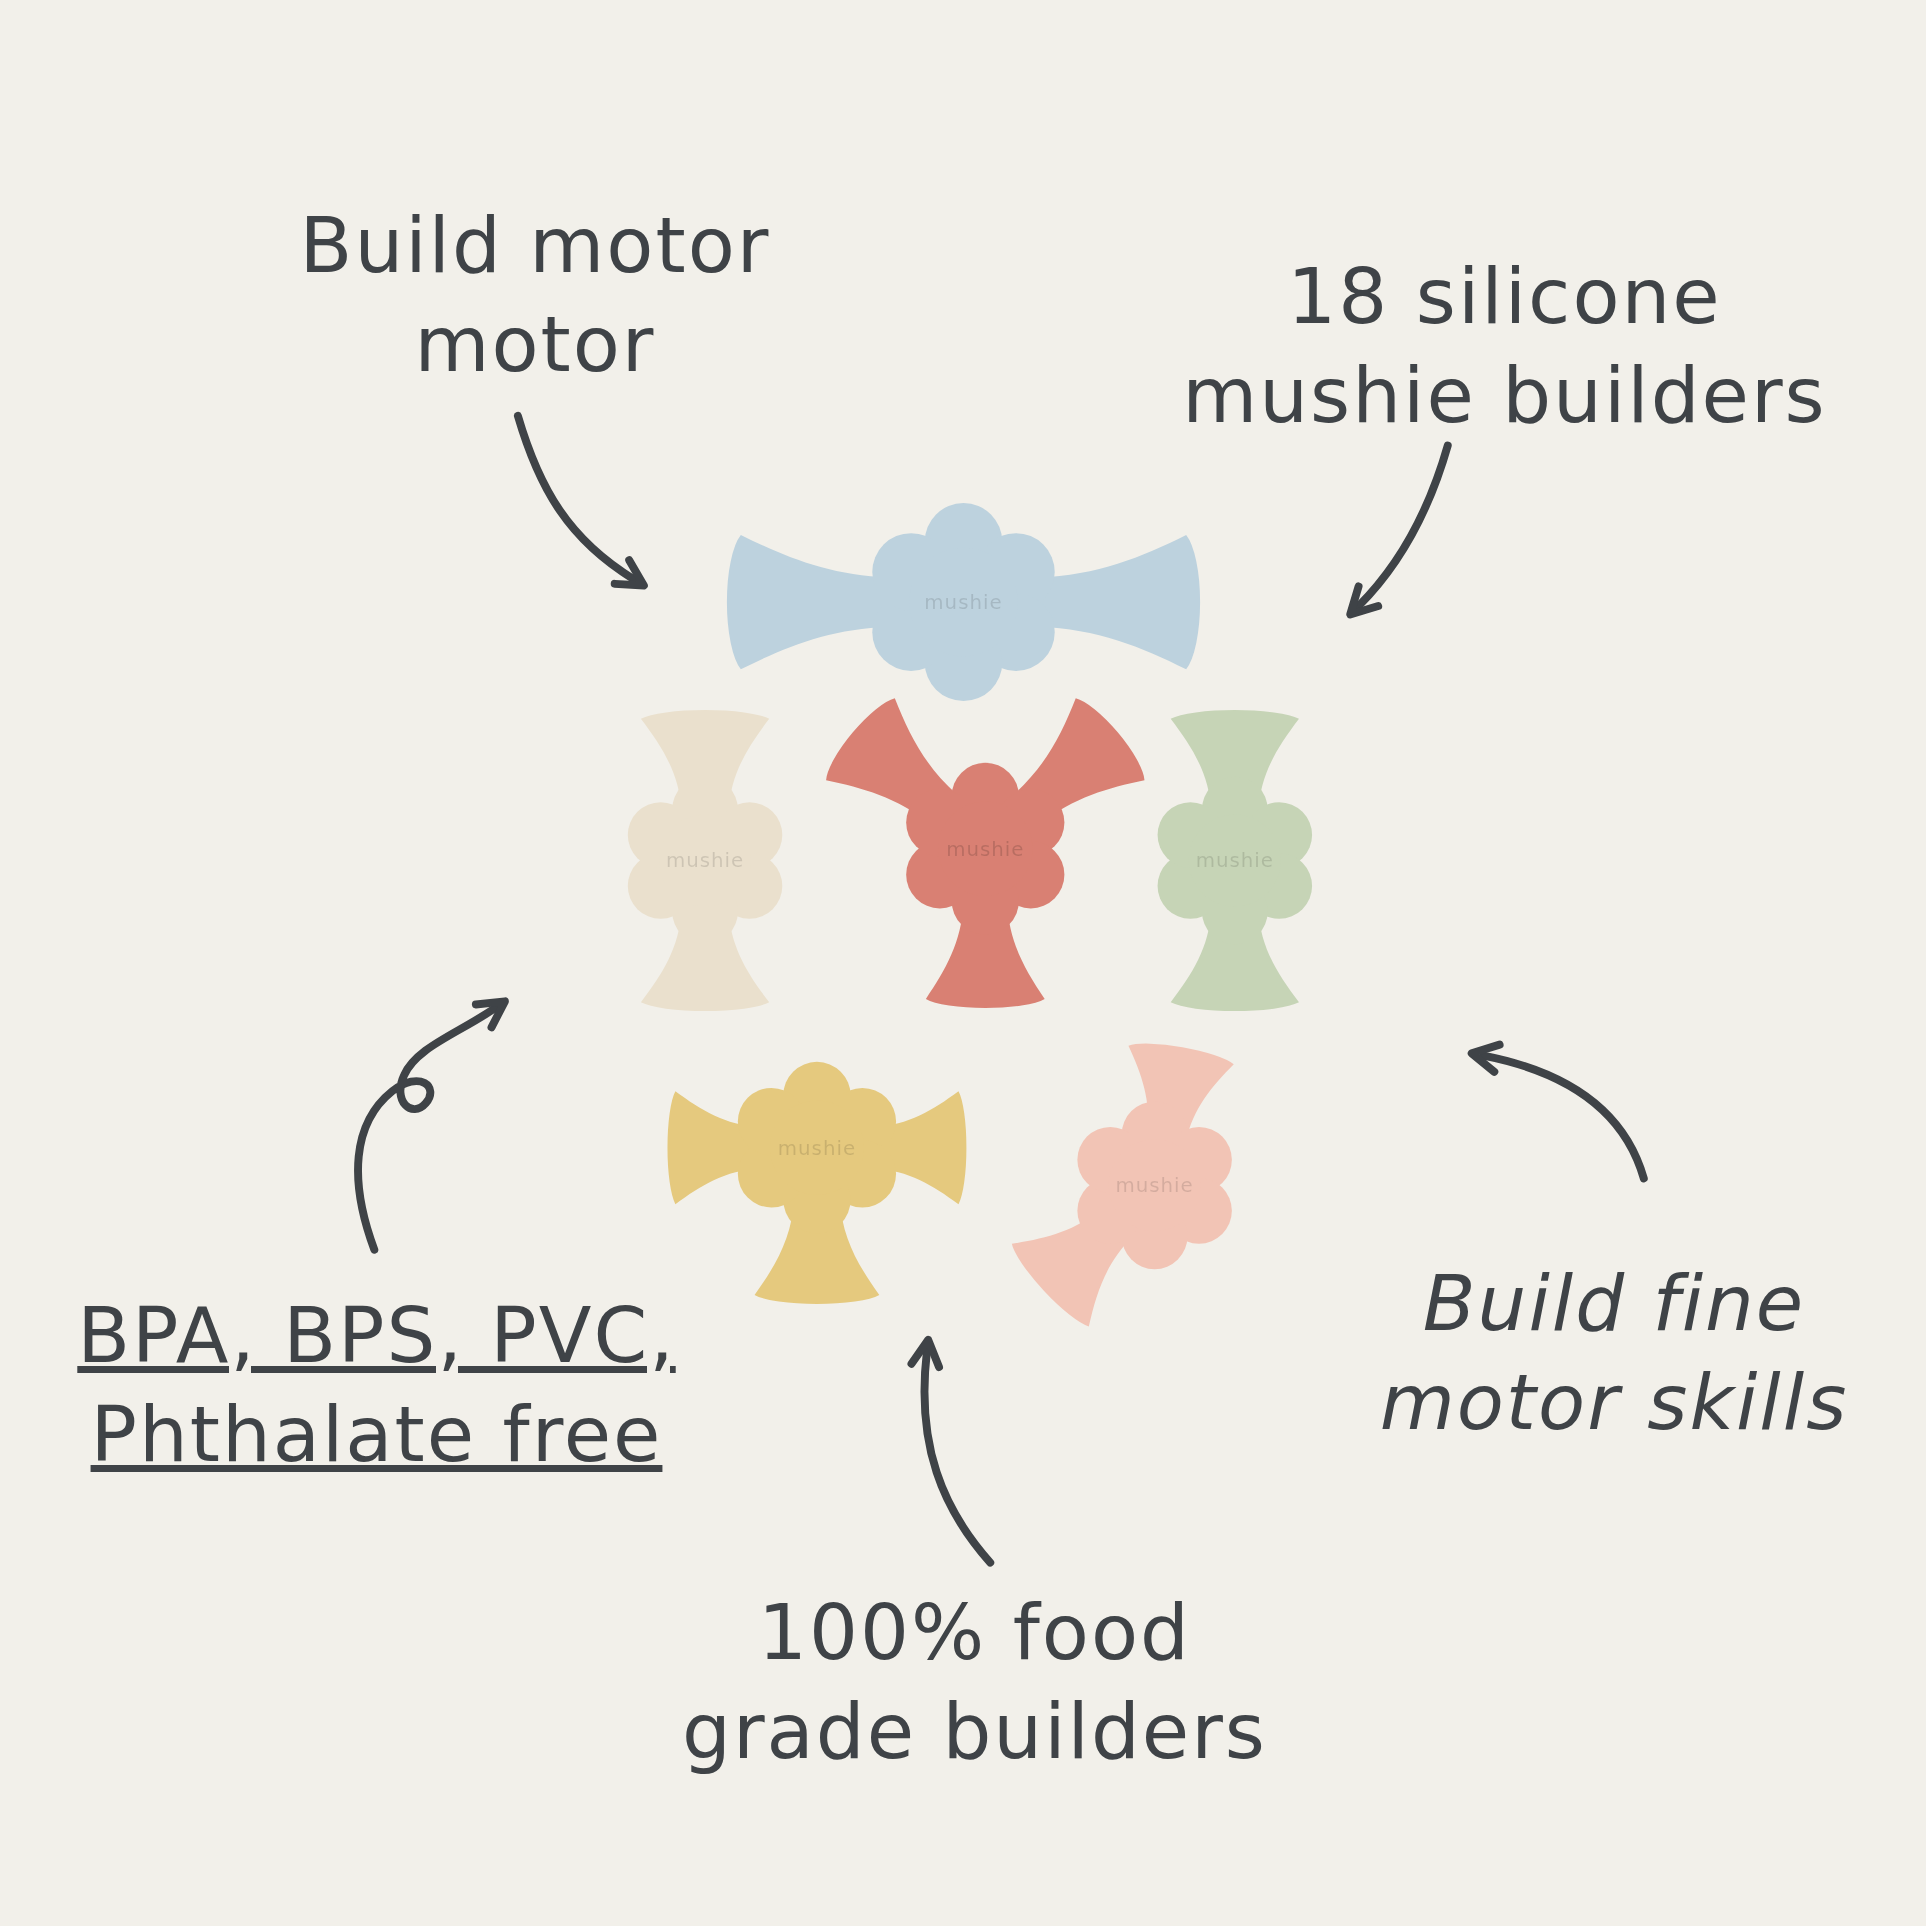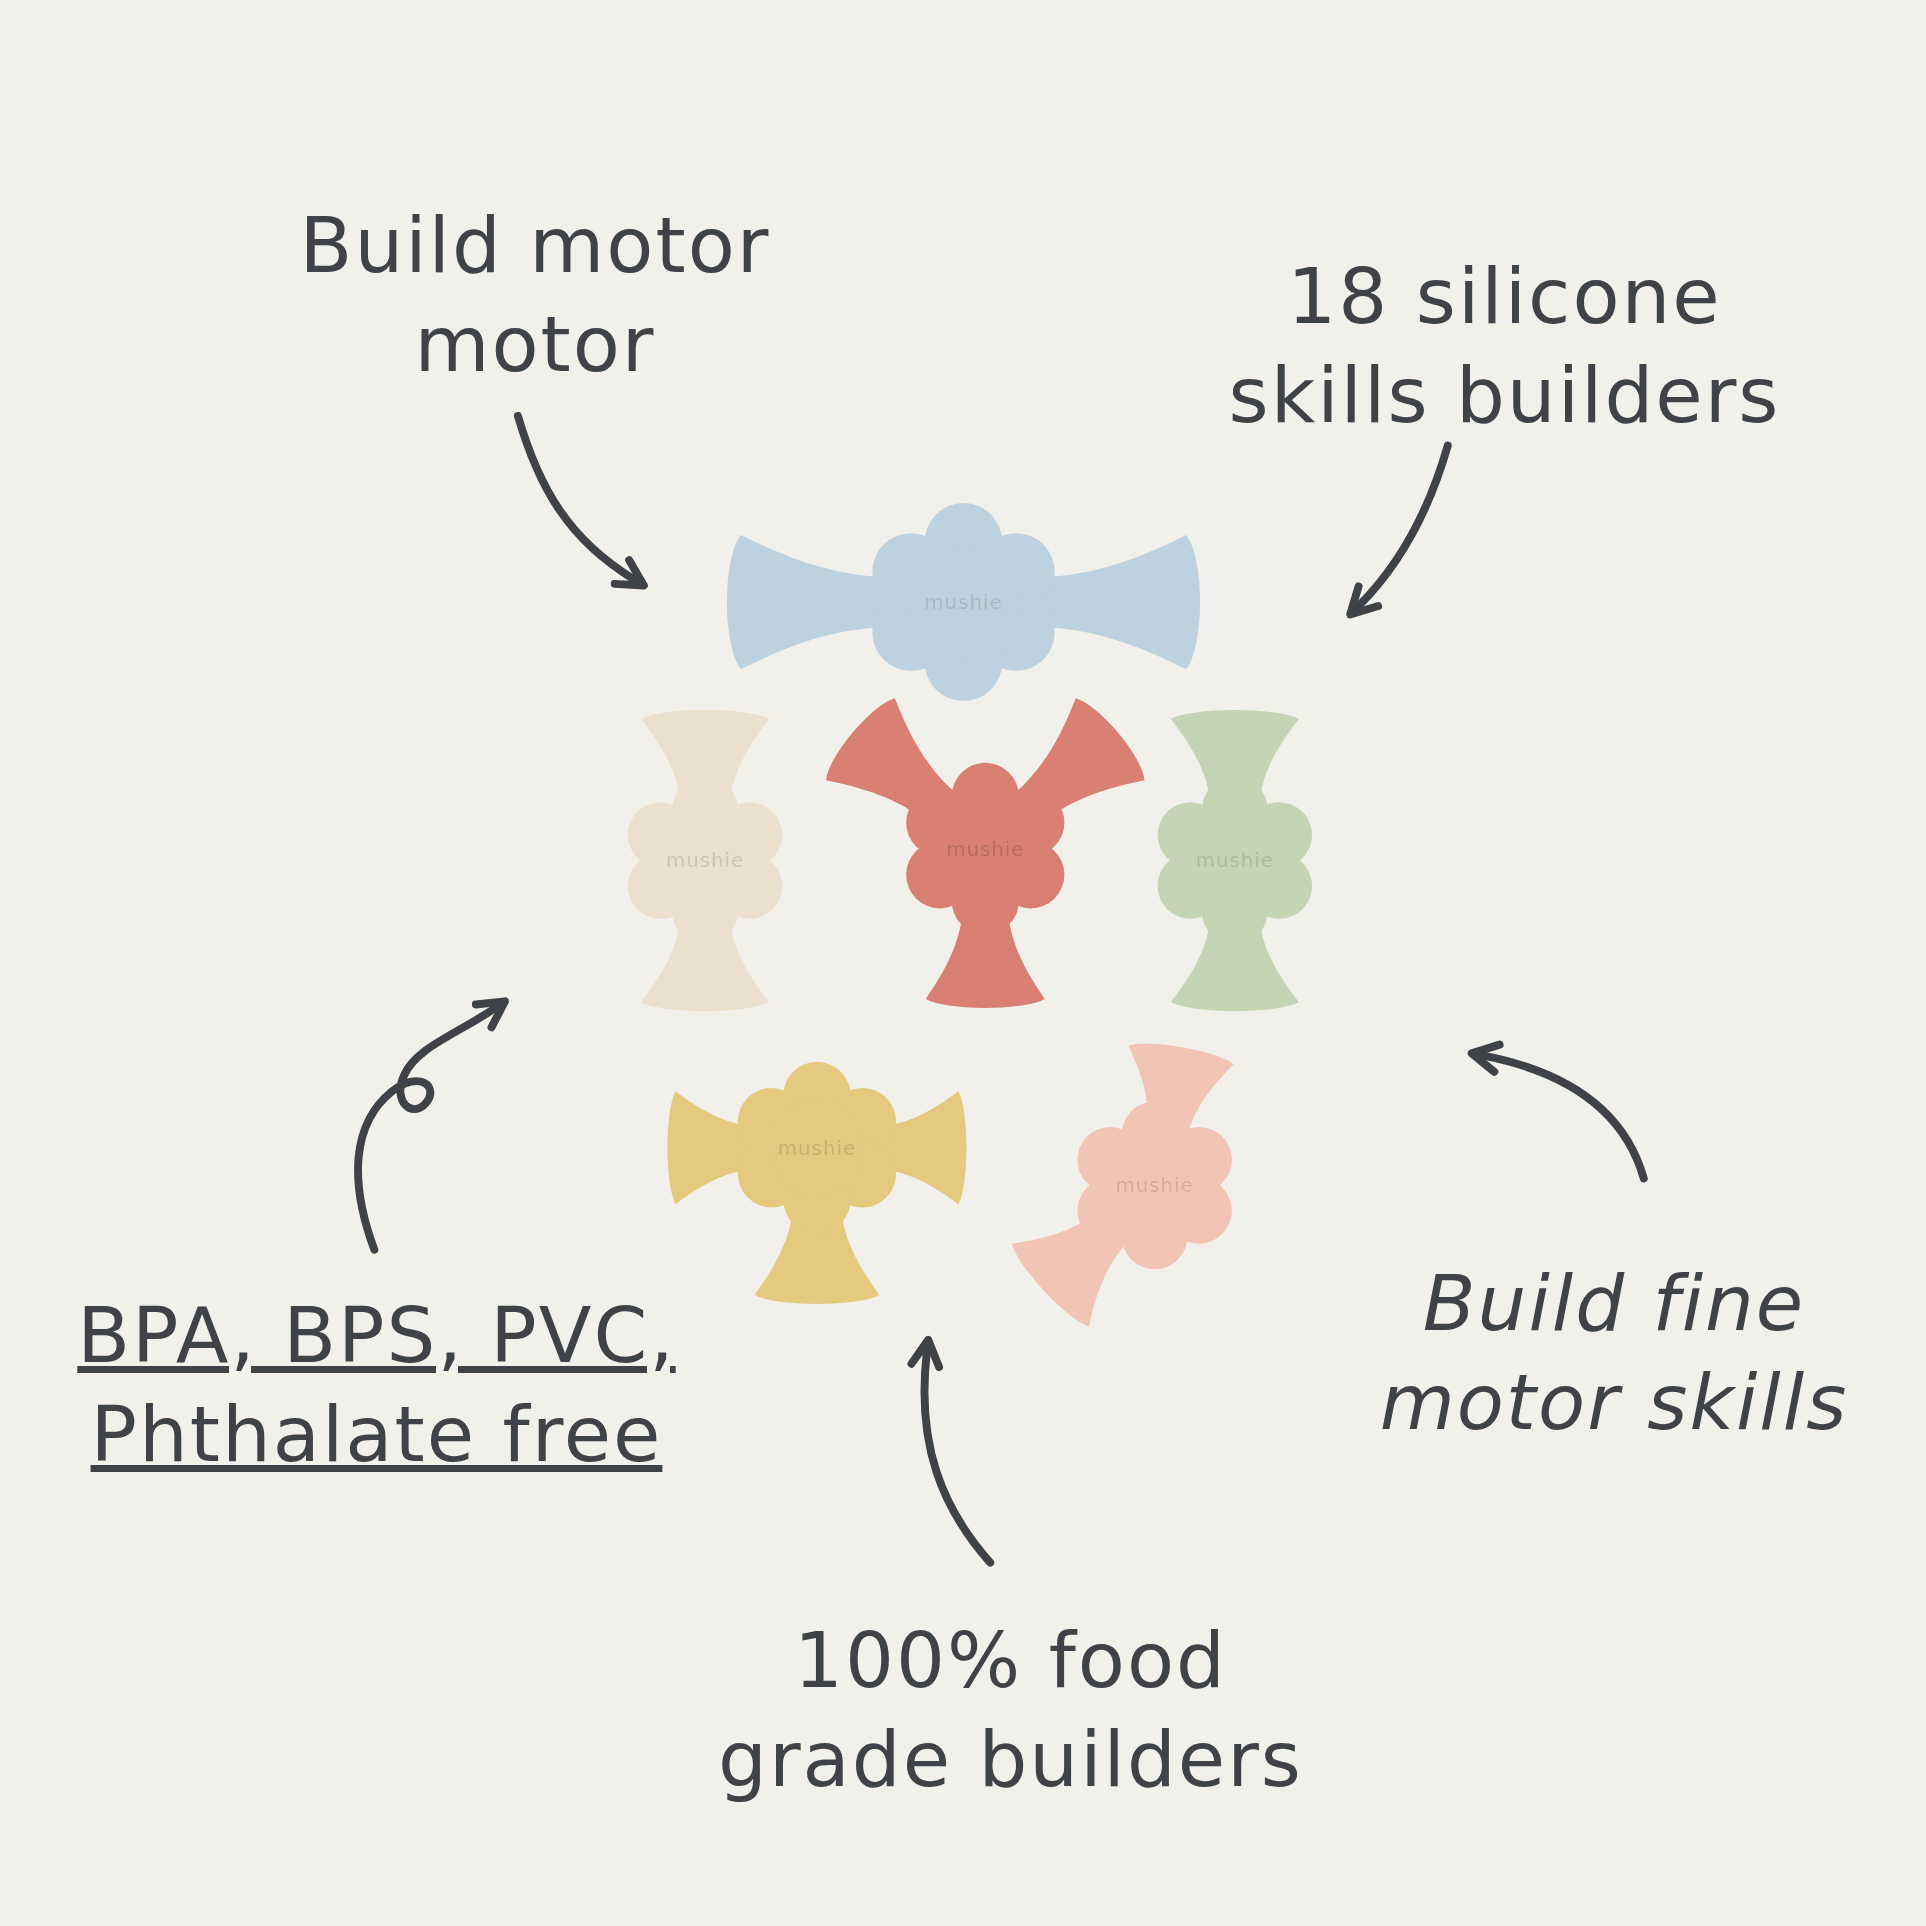--- a/index.html
+++ b/index.html
@@ -98,30 +98,30 @@
   <path d="M 1000,1578 C 952,1524 925,1460 936,1365" fill="none" stroke-width="8" stroke-linecap="round" marker-end="url(#arrowhead)" stroke="#3f4347"></path>
 </svg>
 
 <div class="annotation" style="left:218px;top:197px;width:634px;">
   <span>Build motor</span>
   <span>motor</span>
 </div>
 
 <div class="annotation" style="left:1158px;top:248px;width:693px;">
   <span>18 silicone</span>
-  <span>skills builders</span>
+  <span>mushie builders</span>
 </div>
 
 <div class="annotation" style="left:40px;top:1287px;width:673px;text-decoration:underline;">
   <span>BPA, BPS, PVC,</span>
   <span>Phthalate free</span>
 </div>
 
 <div class="annotation" style="left:1307px;top:1255px;width:614px;font-style:italic;">
   <span>Build fine</span>
   <span>motor skills</span>
 </div>
 
-<div class="annotation" style="left:674px;top:1584px;width:673px;margin-top:28px;">
+<div class="annotation" style="left:638px;top:1584px;width:673px;">
   <span>100% food</span>
   <span>grade builders</span>
 </div>
 
 
 </body></html>

